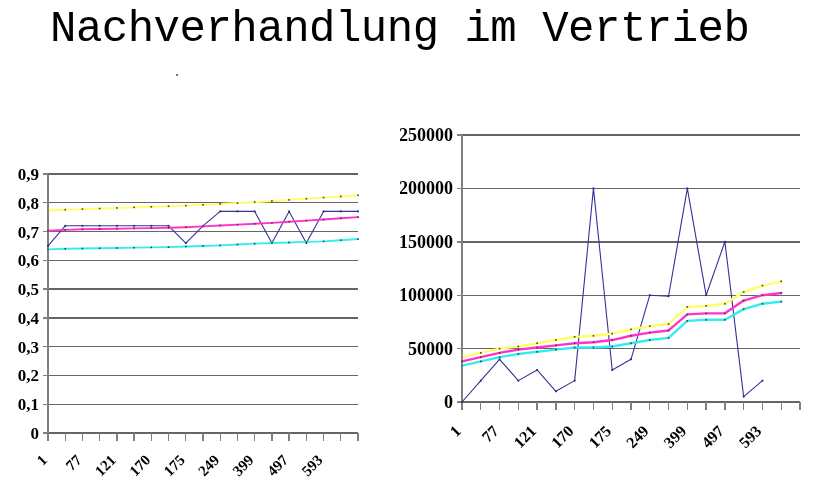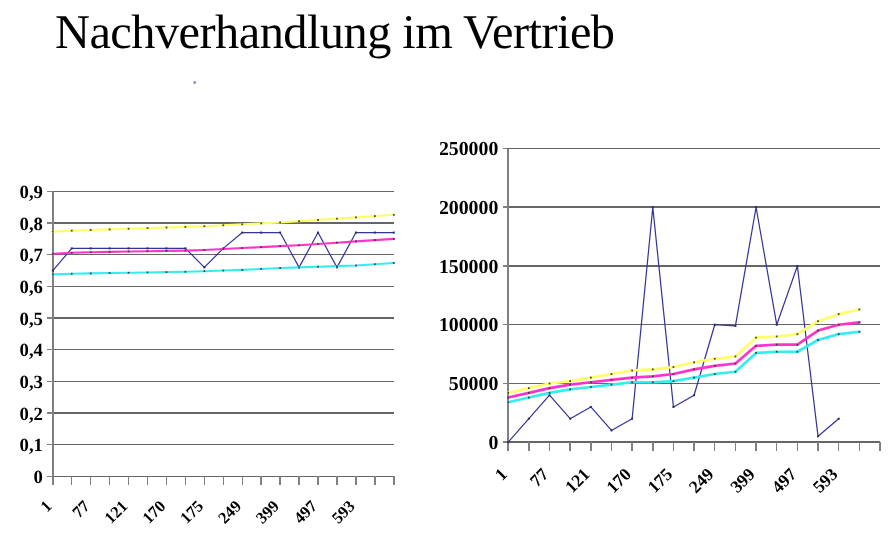--- a/index.html
+++ b/index.html
@@ -17,21 +17,21 @@
   #slide {
     position: absolute;
     left: 0; top: 0;
     width: 814px; height: 496px;
     background: #ffffff;
   }
   #slide-title {
     position: absolute;
     left: 50px;
     top: 4px;
-    font-family: Liberation Serif, serif;
+    font-family: Liberation Mono, monospace;
     font-size: 44px;
     font-weight: 400;
     letter-spacing: -0.5px;
     color: #000000;
     white-space: nowrap;
   }
   .tiny-dot {
     position: absolute;
     left: 176px;
     top: 74px;

